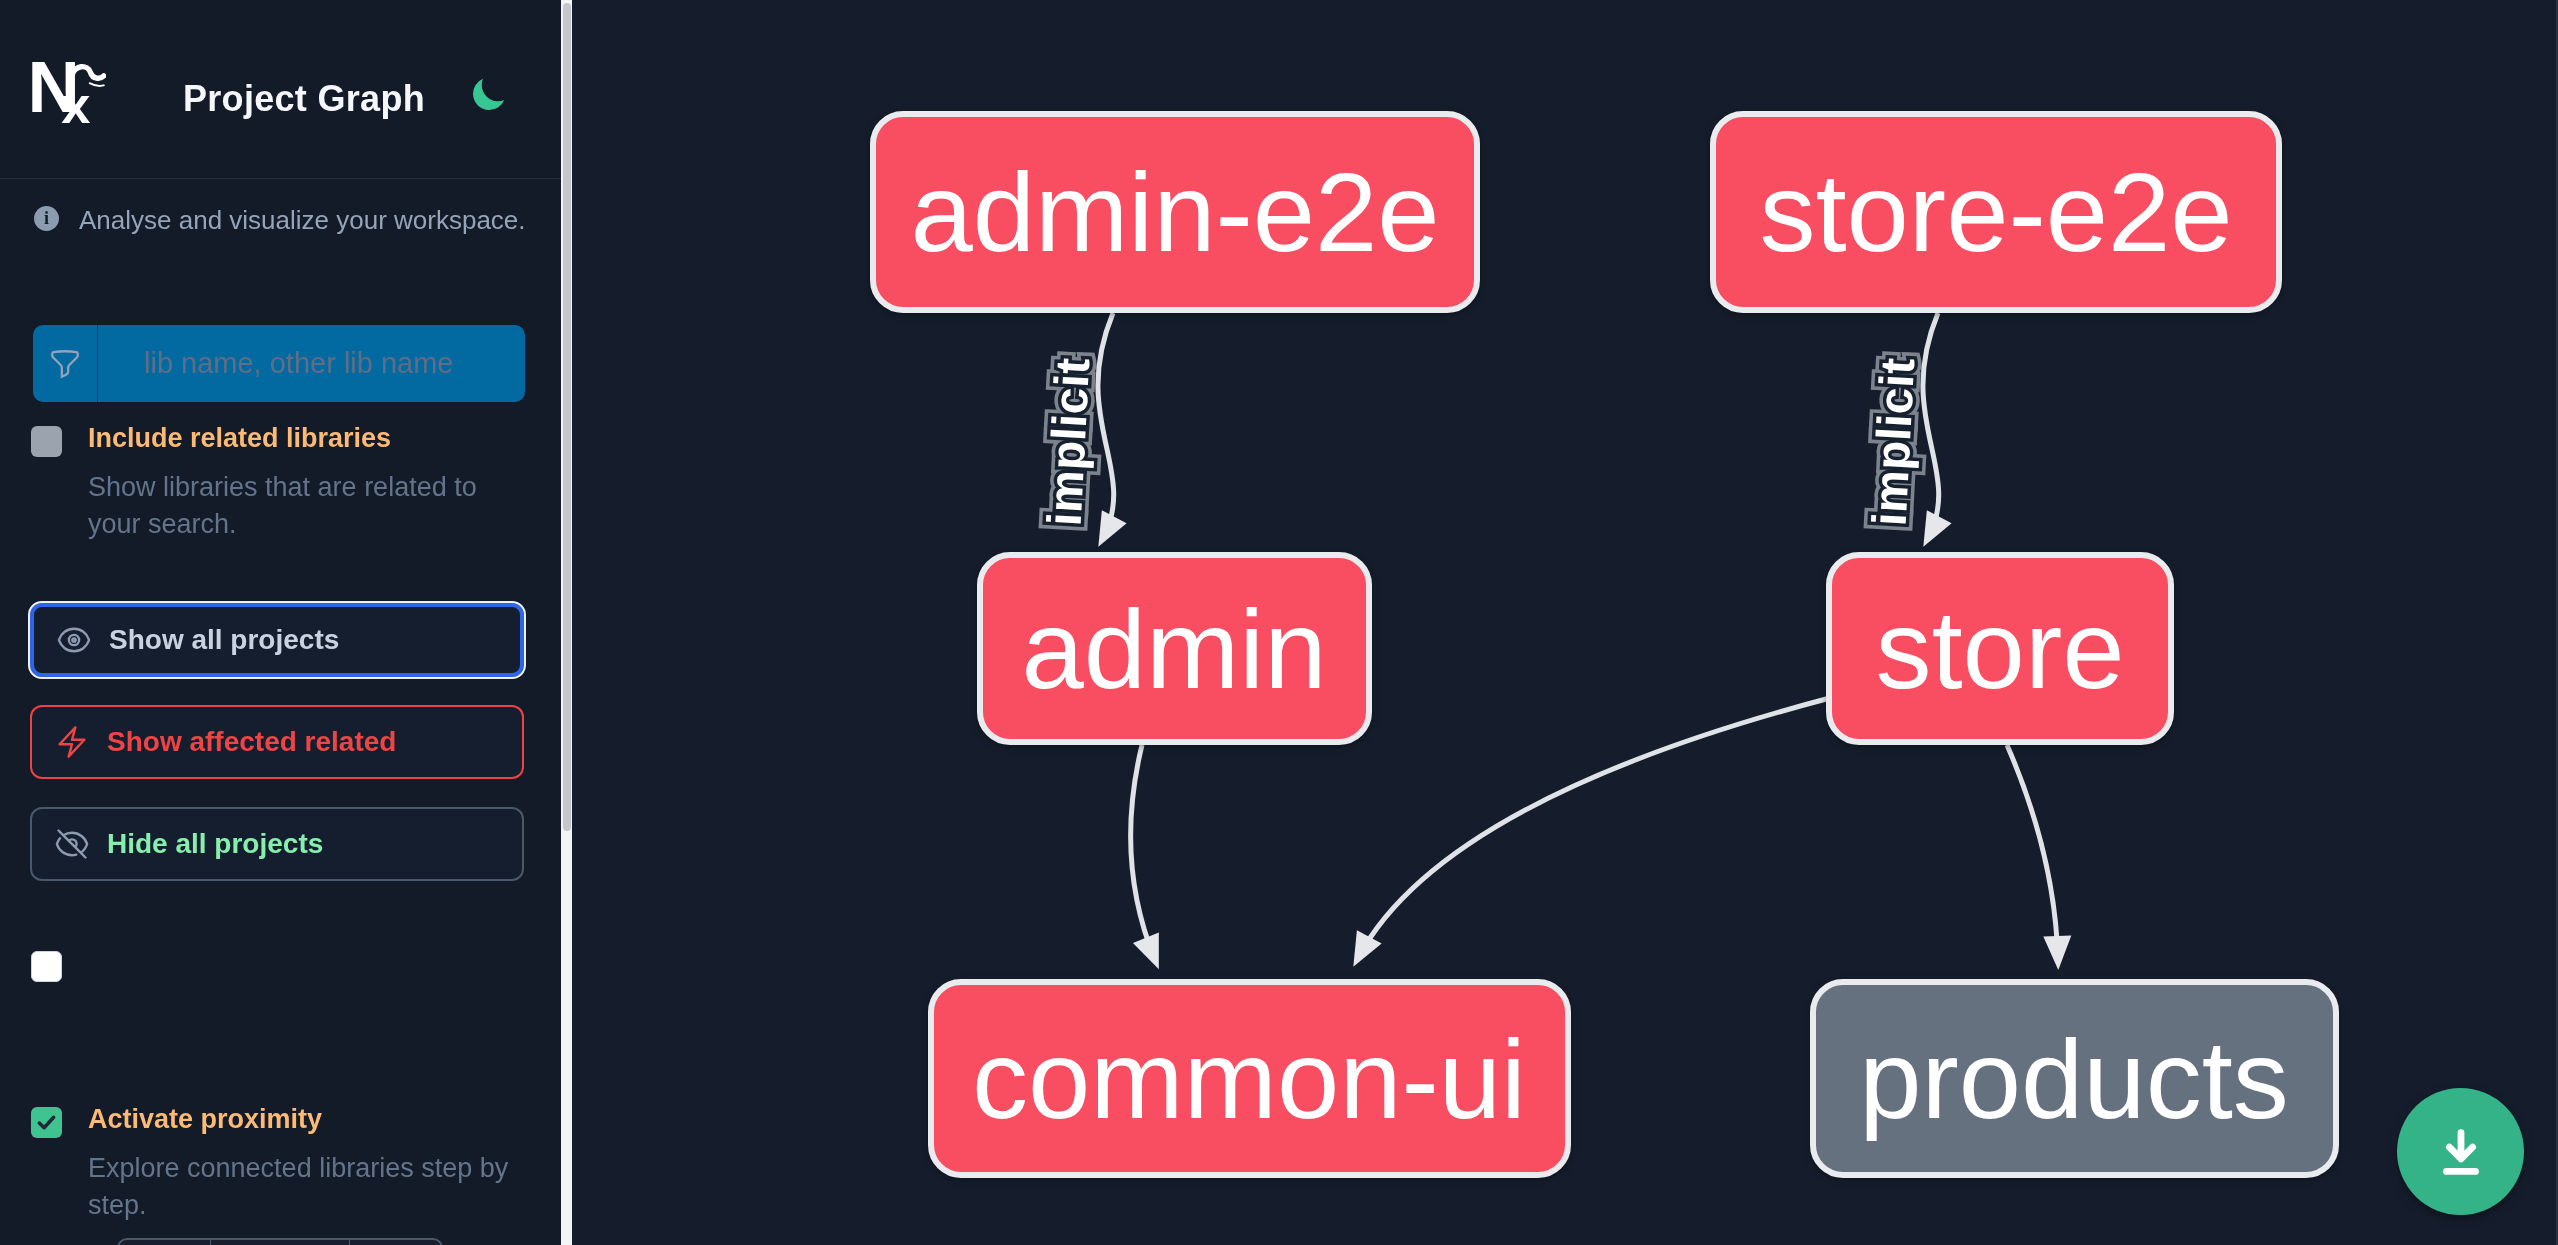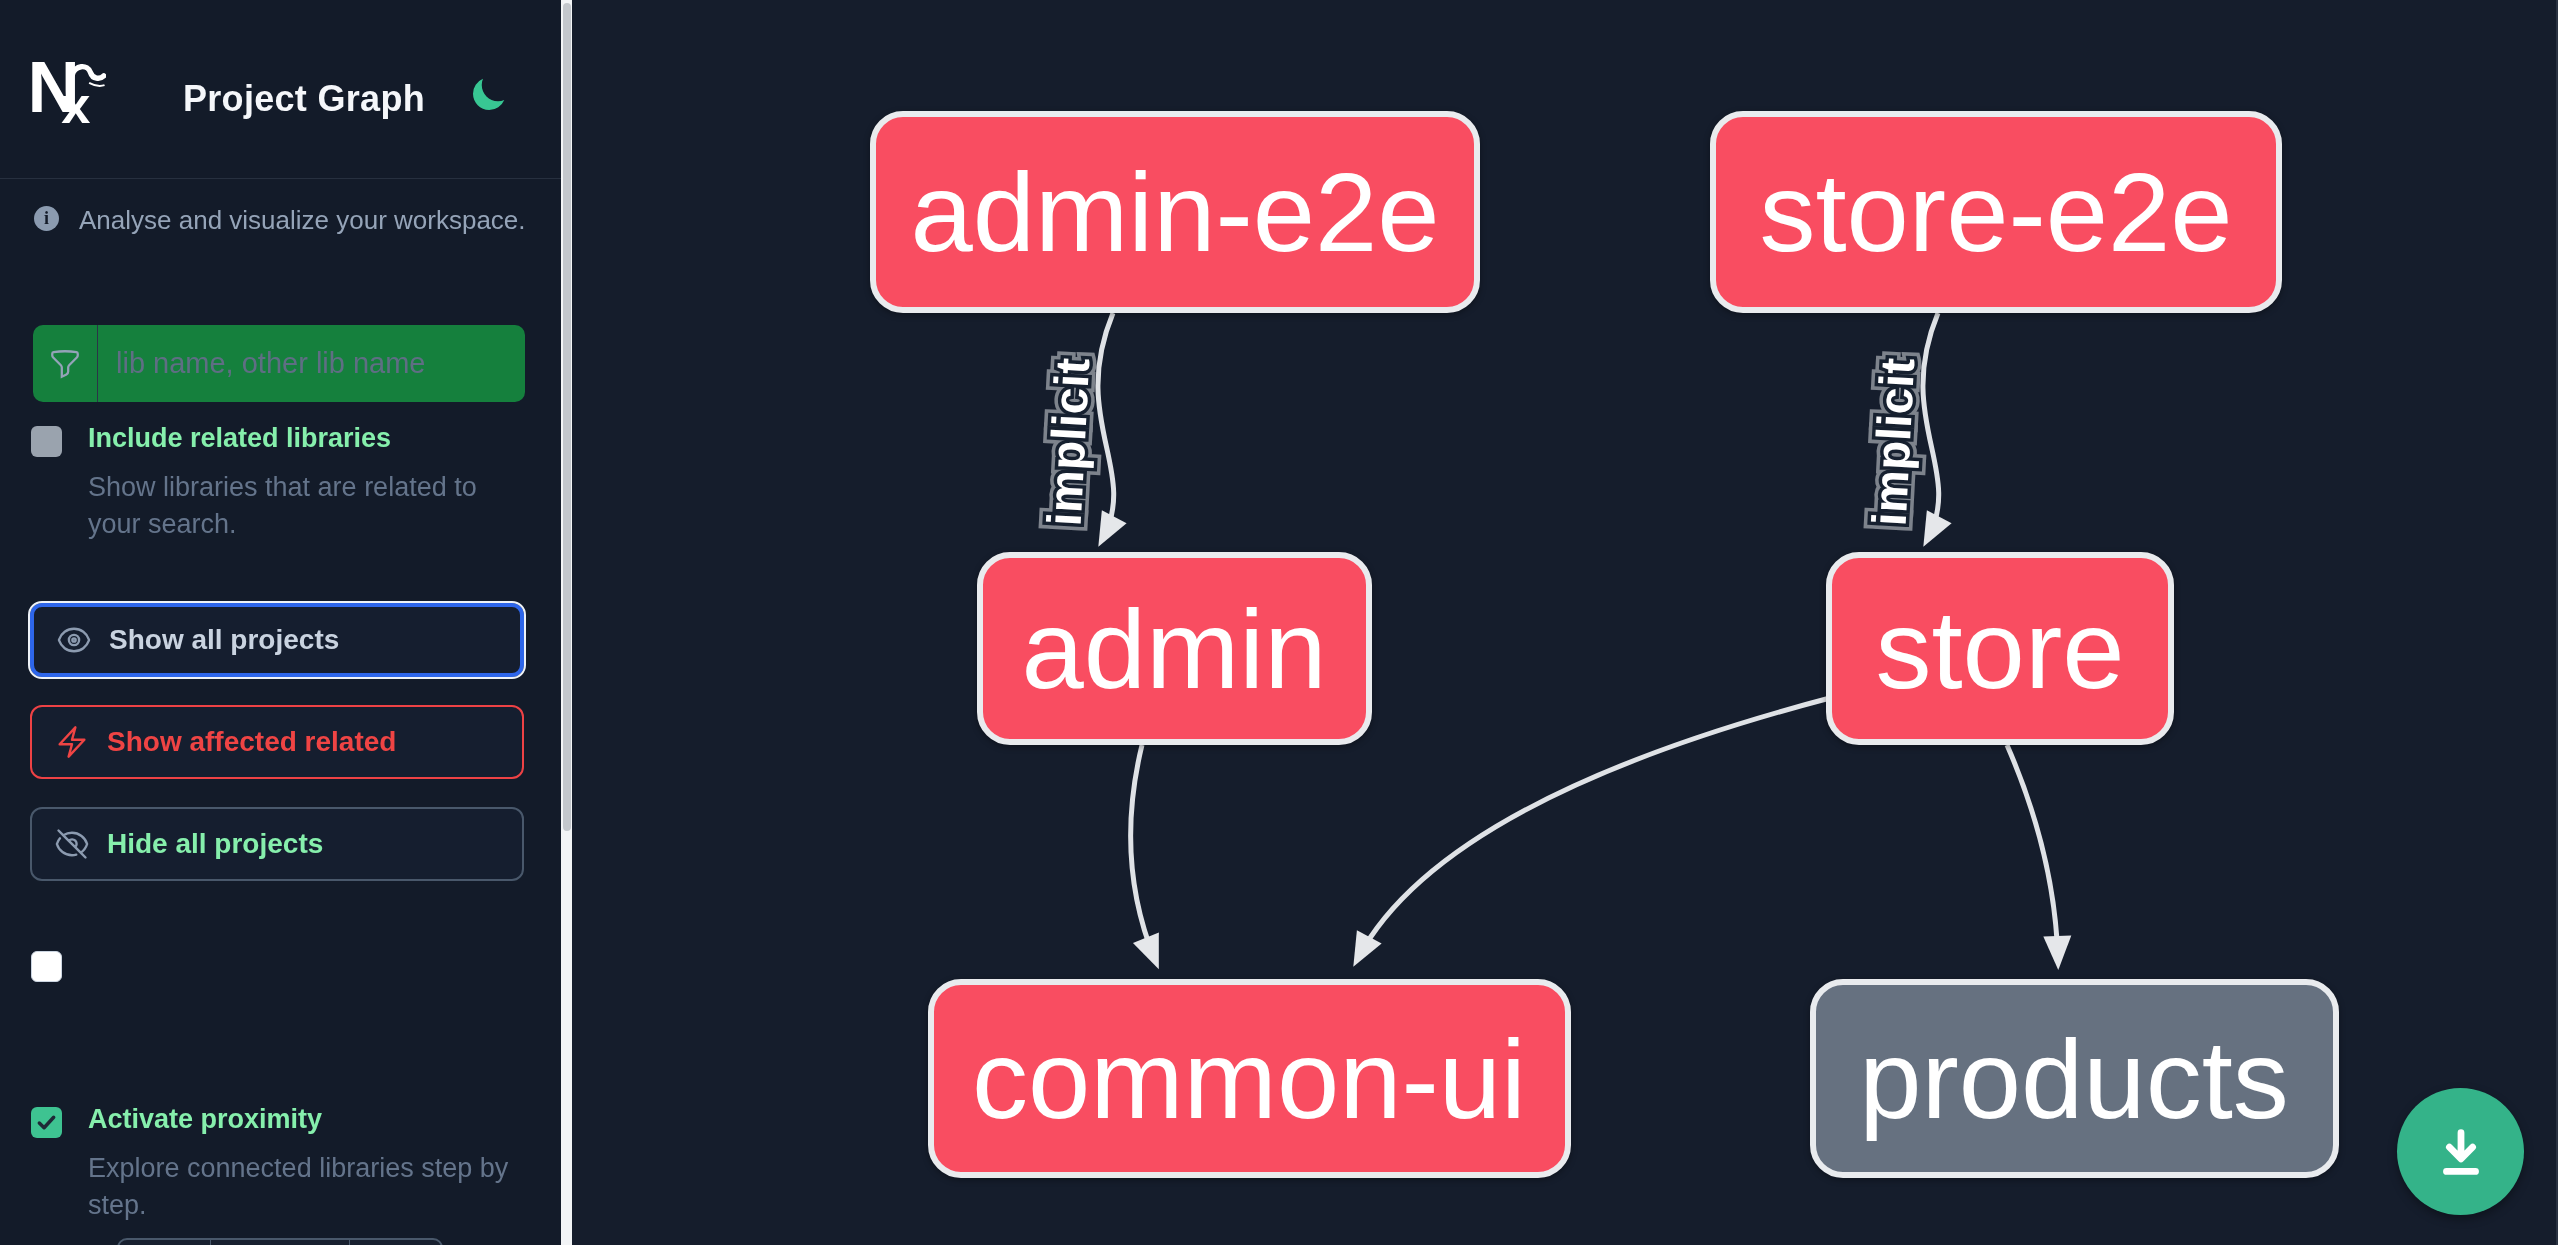--- a/index.html
+++ b/index.html
@@ -13,35 +13,35 @@
   .app-title{position:absolute;left:183px;top:78px;font-size:36px;font-weight:700;color:#f5f7fa;letter-spacing:.3px;}
   .moon-btn{position:absolute;left:466px;top:74px;width:44px;height:44px;background:none;border:none;padding:0;cursor:pointer;}
   .sb-divider{position:absolute;left:0;top:178px;width:561px;height:1px;background:#27303f;}
 
   .info-row{position:absolute;left:34px;top:205px;display:flex;align-items:flex-start;}
   .info-icon{width:25px;height:25px;border-radius:50%;background:#8b9bb0;color:#131b29;
              font-size:18px;font-weight:700;display:flex;align-items:center;justify-content:center;
              font-family:"Liberation Serif",serif;flex:0 0 auto;margin-top:1px;}
   .info-text{margin-left:20px;font-size:26px;color:#95a4b8;line-height:30px;text-align:center;}
 
-  .search{position:absolute;left:33px;top:325px;width:492px;height:77px;background:#15803d;border-radius:10px;
-          display:flex;align-items:center;box-sizing:border-box;}
+  .search{position:absolute;left:33px;top:325px;width:492px;height:77px;background:#0369a1;border-radius:10px;
+          display:flex;align-items:center;box-sizing:border-box;gap:28px;}
   .search .icon-cell{width:64px;height:100%;display:flex;align-items:center;justify-content:center;
           border-right:1px solid #2b3547;flex:0 0 auto;}
   .search input{flex:1;height:100%;background:transparent;border:none;outline:none;color:#cbd5e1;
           font-size:29px;font-family:"Liberation Sans",sans-serif;padding:0 18px;}
   .search input::placeholder{color:#5f6e84;}
 
   .toggle-row{position:absolute;left:31px;width:500px;}
   .cbx{position:absolute;left:0;top:5px;width:31px;height:31px;border-radius:6px;box-sizing:border-box;}
   .cbx.gray{background:#9aa3ae;}
   .cbx.white{background:#ffffff;border:1px solid #cbd5e1;}
   .cbx.green{background:#3ec391;display:flex;align-items:center;justify-content:center;}
   .toggle-body{margin-left:57px;}
-  .toggle-label{font-size:27px;font-weight:700;color:#86efac;line-height:34px;}
+  .toggle-label{font-size:27px;font-weight:700;color:#fdba74;line-height:34px;}
   .toggle-desc{margin-top:14px;font-size:27px;color:#64748b;line-height:37px;max-width:436px;}
 
   .sb-btn{position:absolute;left:30px;width:494px;height:74px;border-radius:12px;background:#151e2f;
           display:flex;align-items:center;padding:0 0 0 22px;box-sizing:border-box;cursor:pointer;
           font-family:"Liberation Sans",sans-serif;}
   .sb-btn .b-icon{width:36px;height:36px;flex:0 0 auto;}
   .sb-btn .b-label{margin-left:17px;font-size:28px;font-weight:700;}
   .btn-focused{border:4px solid #2e66ea;outline:2px solid #eef2f7;}
   .btn-focused .b-label{color:#c9d3e0;}
   .btn-affected{border:2px solid #ee4245;}

